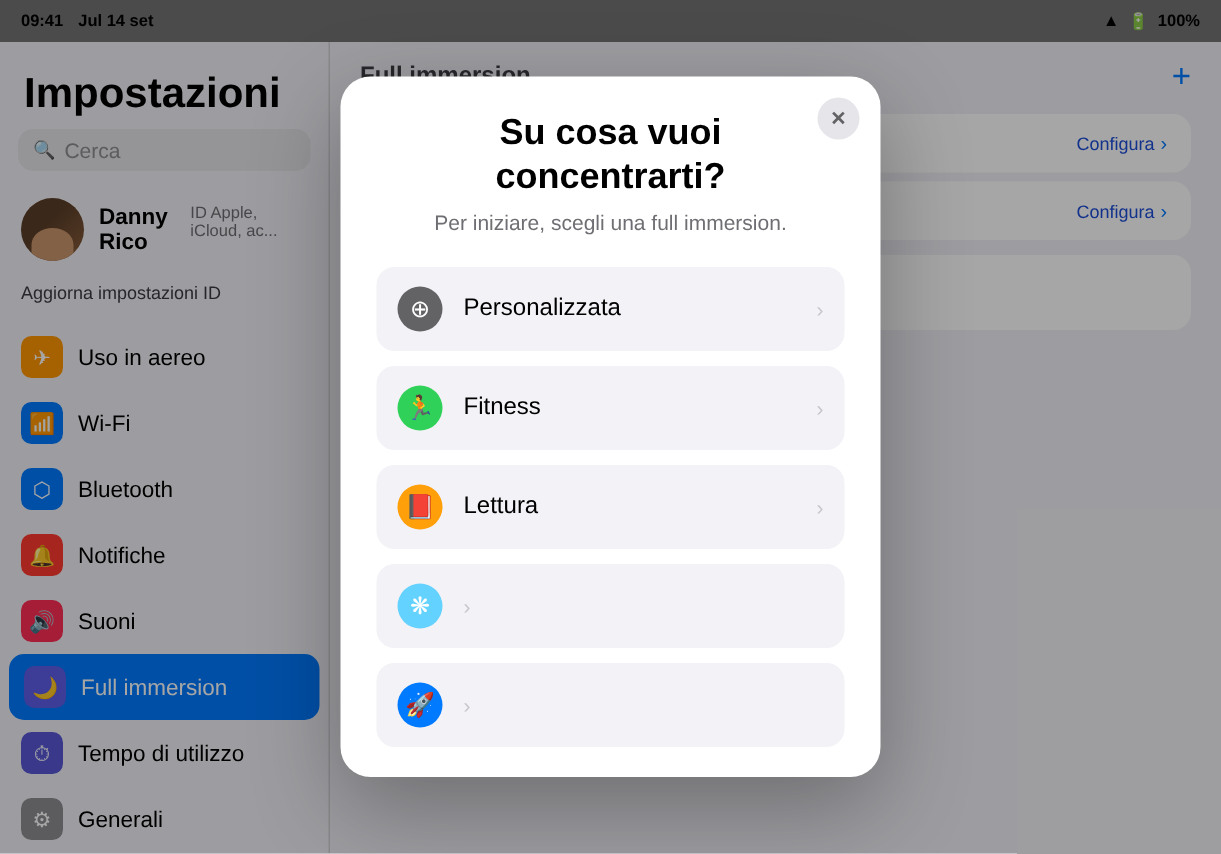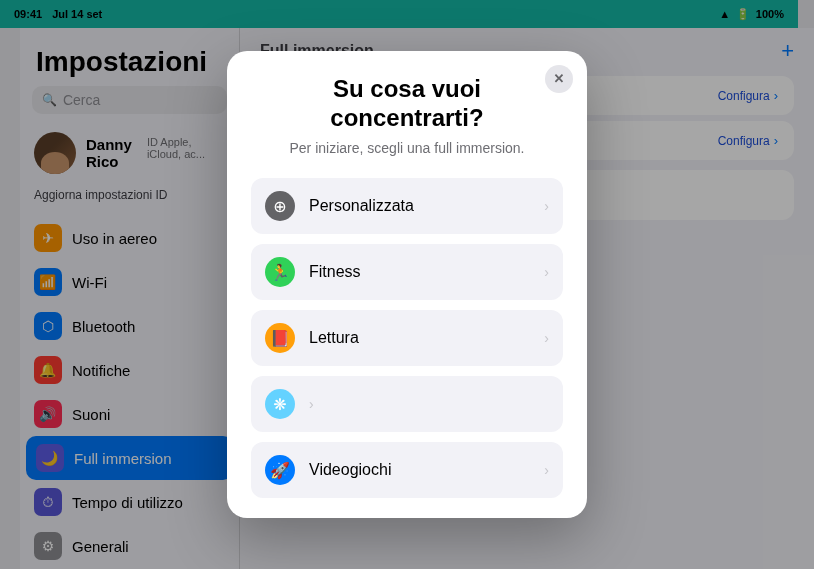--- a/index.html
+++ b/index.html
@@ -8,41 +8,40 @@
       height: 569px;
       overflow: hidden;
       font-family: -apple-system, "SF Pro Display", "Helvetica Neue", Arial, sans-serif;
       background: #e8e8ed;
       position: relative;
     }
 
     
     .status-bar {
       position: absolute;
-      top: 0; left: 0; right: 16px;
+      top: 0; left: 0; right: 0;
       height: 28px;
-      background: #14b8a6;
+      background: #737373;
       display: flex;
       align-items: center;
       justify-content: space-between;
       padding: 0 14px;
       font-size: 11px;
       font-weight: 600;
       z-index: 1;
     }
     .status-bar-left { display: flex; gap: 10px; }
     .status-bar-right { display: flex; gap: 6px; align-items: center; }
 
     
     .settings-root {
       position: absolute;
       top: 28px; left: 0; right: 0; bottom: 0;
       display: flex;
       background: #f2f2f7;
-      margin-left: 20px;
     }
 
     
     .sidebar {
       width: 220px;
       background: #f2f2f7;
       border-right: 1px solid #d1d1d6;
       display: flex;
       flex-direction: column;
       flex-shrink: 0;
@@ -428,18 +427,17 @@
           <div class="option-icon oi-lettura">📕</div>
           <span class="option-label">Lettura</span>
           <span class="option-chevron">›</span>
         </div>
         <div class="modal-option">
           <div class="option-icon oi-mindfulness">❋</div>
           <span class="option-chevron">›</span>
         </div>
         <div class="modal-option">
           <div class="option-icon oi-videogiochi">🚀</div>
-          <span class="option-label">Videogiochi</span>
           <span class="option-chevron">›</span>
         </div>
       </div>
   </div>
 </div>
 
 </body></html>

